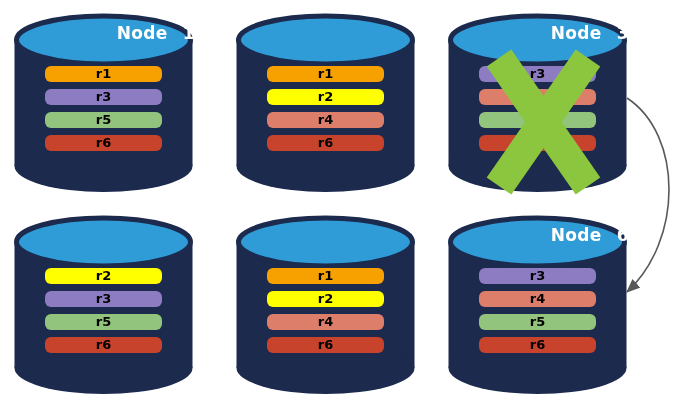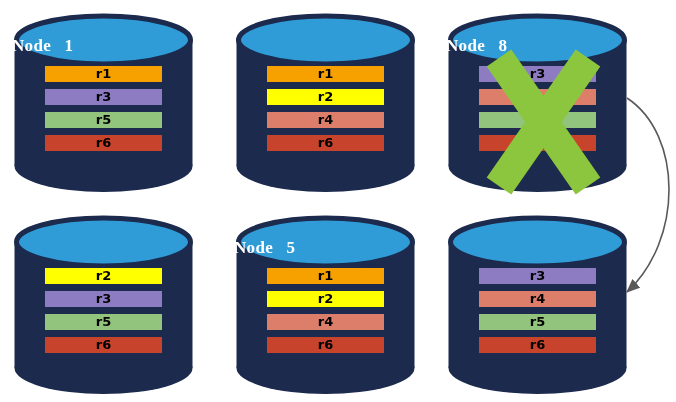--- a/index.html
+++ b/index.html
@@ -17,38 +17,37 @@
   .node {
     position: absolute;
     width: 183px;
     height: 190px;
   }
   .cyl { position: absolute; left: 0; top: 0; }
   .cyl-body { fill: var(--cylinder-body); }
   .cyl-cap  { fill: var(--cylinder-cap); stroke: var(--cylinder-body); stroke-width: 5; }
   .node-title {
     position: absolute;
-    top: 28px;
+    top: 15px;
     left: 0;
     width: 100%;
-    text-align: left;
+    text-align: right;
     font-size: 17px;
     font-weight: bold;
     letter-spacing: 0.3px;
     word-spacing: 9px;
     color: var(--node-title-text);
-    font-family: Liberation Serif, serif;
   }
   .bars { position: absolute; inset: 0; }
   .bar {
     position: absolute;
     left: 33px;
     width: 117px;
     height: 16px;
-    border-radius: 0;
+    border-radius: 6px;
     display: flex;
     align-items: center;
     justify-content: center;
   }
   .bar span {
     font-size: 13px;
     font-weight: bold;
     line-height: 16px;
     color: var(--record-label-text);
   }
@@ -116,21 +115,21 @@
         </div>
       </div>
 
     </div>
     <div class="node" style="left: 446px; top: 8px;">
       <svg class="cyl" width="183" height="190" viewBox="0 0 183 190">
         <rect class="cyl-body" x="2.5" y="32" width="178" height="126"></rect>
         <ellipse class="cyl-body" cx="91.5" cy="158" rx="89" ry="26"></ellipse>
         <ellipse class="cyl-cap" cx="91.5" cy="32" rx="87" ry="24"></ellipse>
       </svg>
-      <div class="node-title">Node 8</div>
+      <div class="node-title">Node 3</div>
       <div class="bars">
         <div class="bar" style="top: 58px; background: rgb(142, 124, 195);">
           <span>r3</span>
         </div>
         <div class="bar" style="top: 81px; background: rgb(221, 126, 107);">
           <span></span>
         </div>
         <div class="bar" style="top: 104px; background: rgb(147, 196, 125);">
           <span></span>
         </div>
@@ -164,21 +163,20 @@
         </div>
       </div>
 
     </div>
     <div class="node" style="left: 234px; top: 210px;">
       <svg class="cyl" width="183" height="190" viewBox="0 0 183 190">
         <rect class="cyl-body" x="2.5" y="32" width="178" height="126"></rect>
         <ellipse class="cyl-body" cx="91.5" cy="158" rx="89" ry="26"></ellipse>
         <ellipse class="cyl-cap" cx="91.5" cy="32" rx="87" ry="24"></ellipse>
       </svg>
-      <div class="node-title">Node 5</div>
       <div class="bars">
         <div class="bar" style="top: 58px; background: rgb(246, 161, 0);">
           <span>r1</span>
         </div>
         <div class="bar" style="top: 81px; background: rgb(255, 255, 0);">
           <span>r2</span>
         </div>
         <div class="bar" style="top: 104px; background: rgb(221, 126, 107);">
           <span>r4</span>
         </div>
@@ -187,20 +185,21 @@
         </div>
       </div>
 
     </div>
     <div class="node" style="left: 446px; top: 210px;">
       <svg class="cyl" width="183" height="190" viewBox="0 0 183 190">
         <rect class="cyl-body" x="2.5" y="32" width="178" height="126"></rect>
         <ellipse class="cyl-body" cx="91.5" cy="158" rx="89" ry="26"></ellipse>
         <ellipse class="cyl-cap" cx="91.5" cy="32" rx="87" ry="24"></ellipse>
       </svg>
+      <div class="node-title">Node 6</div>
       <div class="bars">
         <div class="bar" style="top: 58px; background: rgb(142, 124, 195);">
           <span>r3</span>
         </div>
         <div class="bar" style="top: 81px; background: rgb(221, 126, 107);">
           <span>r4</span>
         </div>
         <div class="bar" style="top: 104px; background: rgb(147, 196, 125);">
           <span>r5</span>
         </div>

